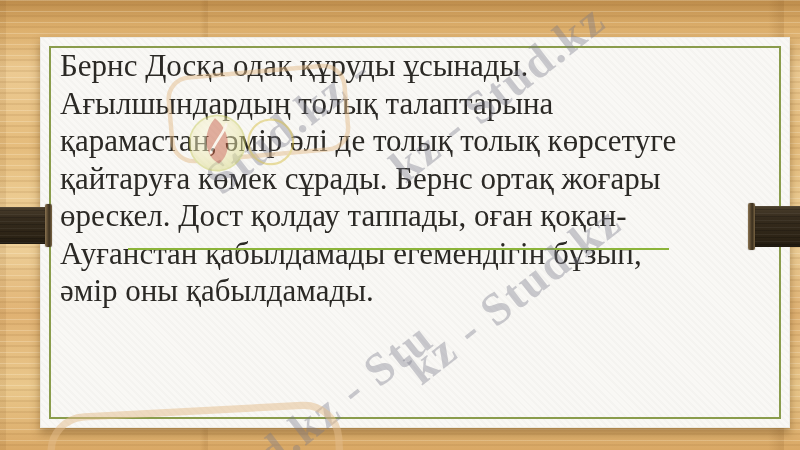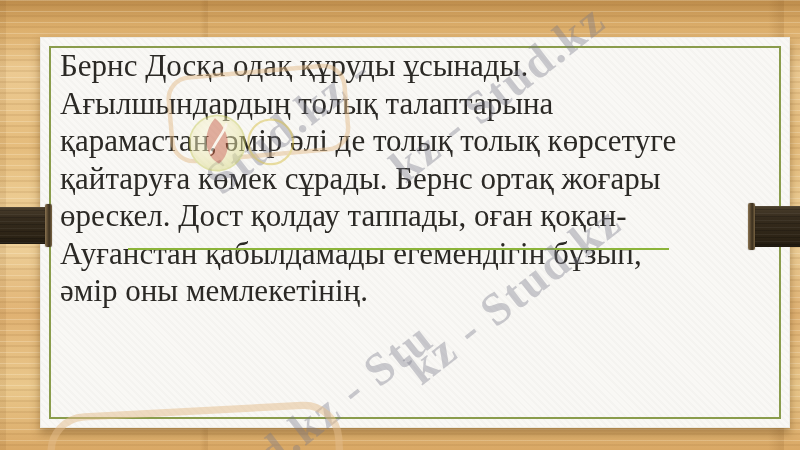--- a/index.html
+++ b/index.html
@@ -72,21 +72,21 @@
 
   <div class="panel">
     <div class="panel-border"></div>
     <div class="body-text">
       <div class="line">Бернс Досқа одақ құруды ұсынады.</div>
       <div class="line">Ағылшындардың толық талаптарына</div>
       <div class="line">қарамастан, әмір әлі де толық толық көрсетуге</div>
       <div class="line">қайтаруға көмек сұрады. Бернс ортақ жоғары</div>
       <div class="line">өрескел. Дост қолдау таппады, оған қоқан-</div>
       <div class="line">Ауғанстан қабылдамады егемендігін бұзып,</div>
-      <div class="line">әмір оны мемлекетінің.</div>
+      <div class="line">әмір оны қабылдамады.</div>
     </div>
     <div class="underline-rule"></div>
   </div>
 
   <div class="wm wm-s0">Stud.kz -</div>
   <div class="wm wm-s1">kz - Stud.kz</div>
   <div class="wm wm-s2">kz - Stud.kz</div>
   <div class="wm wm-s3">Stud.kz - Stu</div>
 
   <svg class="logo-wm logo-center" viewBox="0 0 220 130" xmlns="http://www.w3.org/2000/svg">

